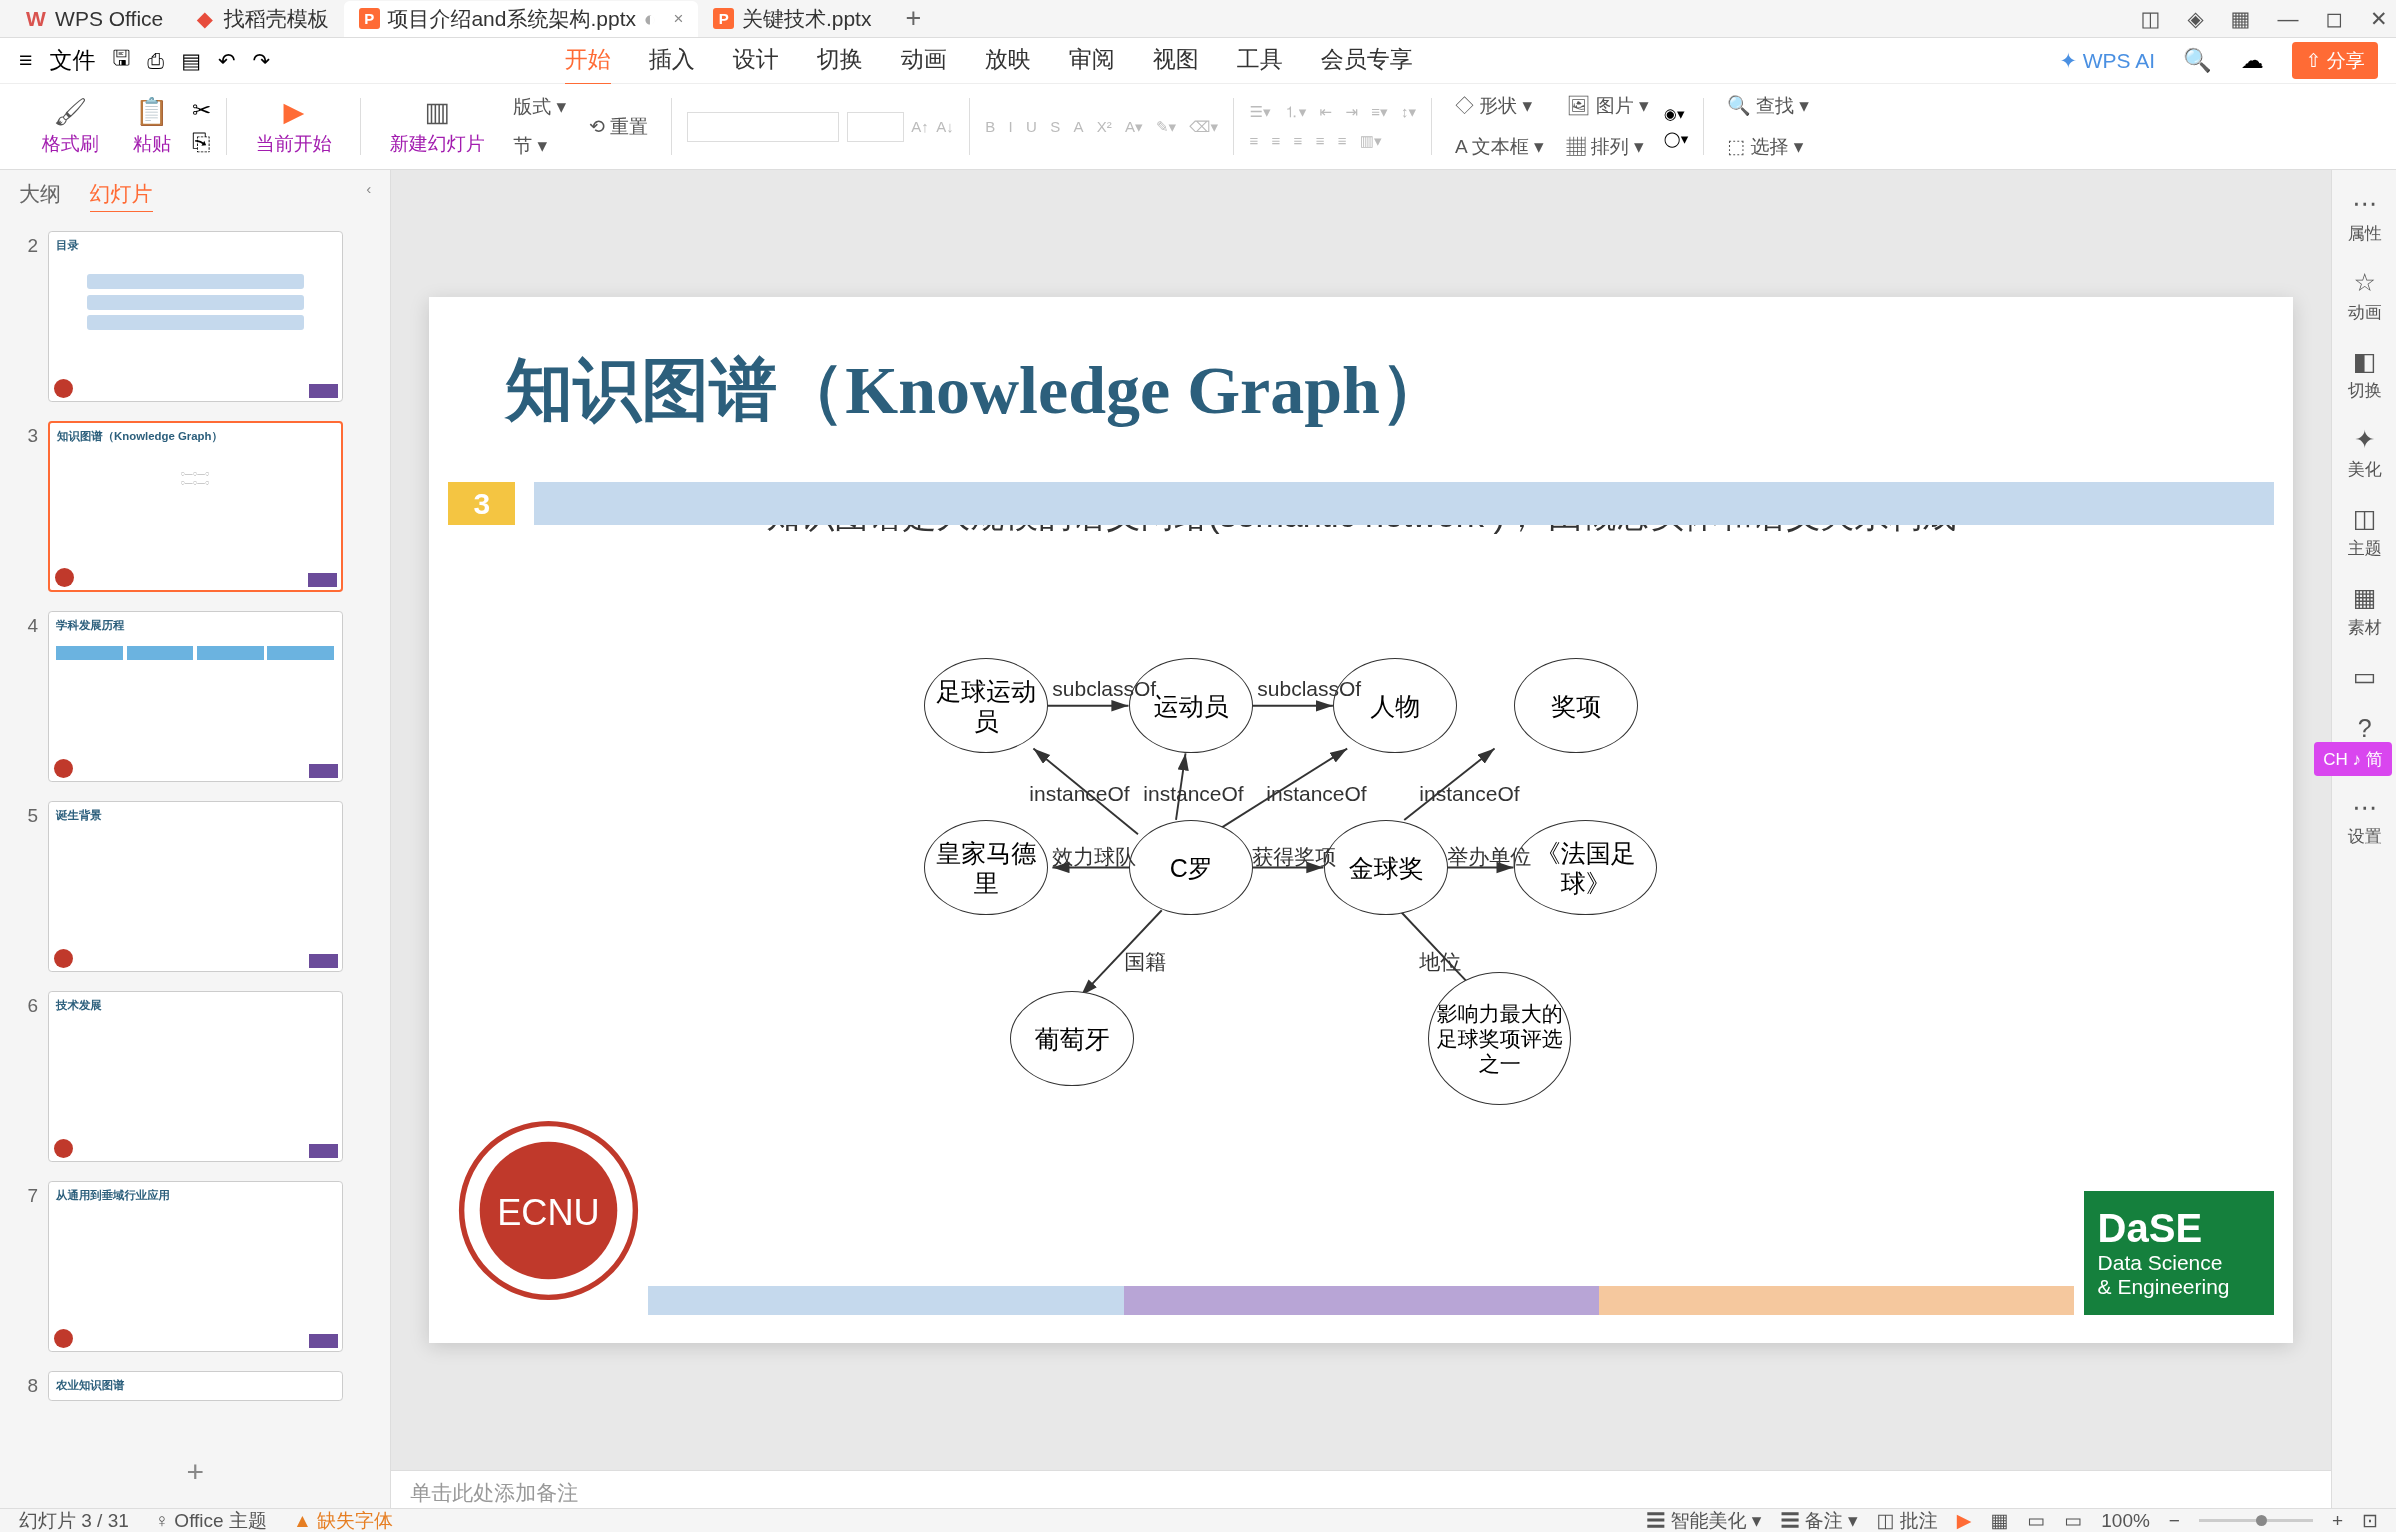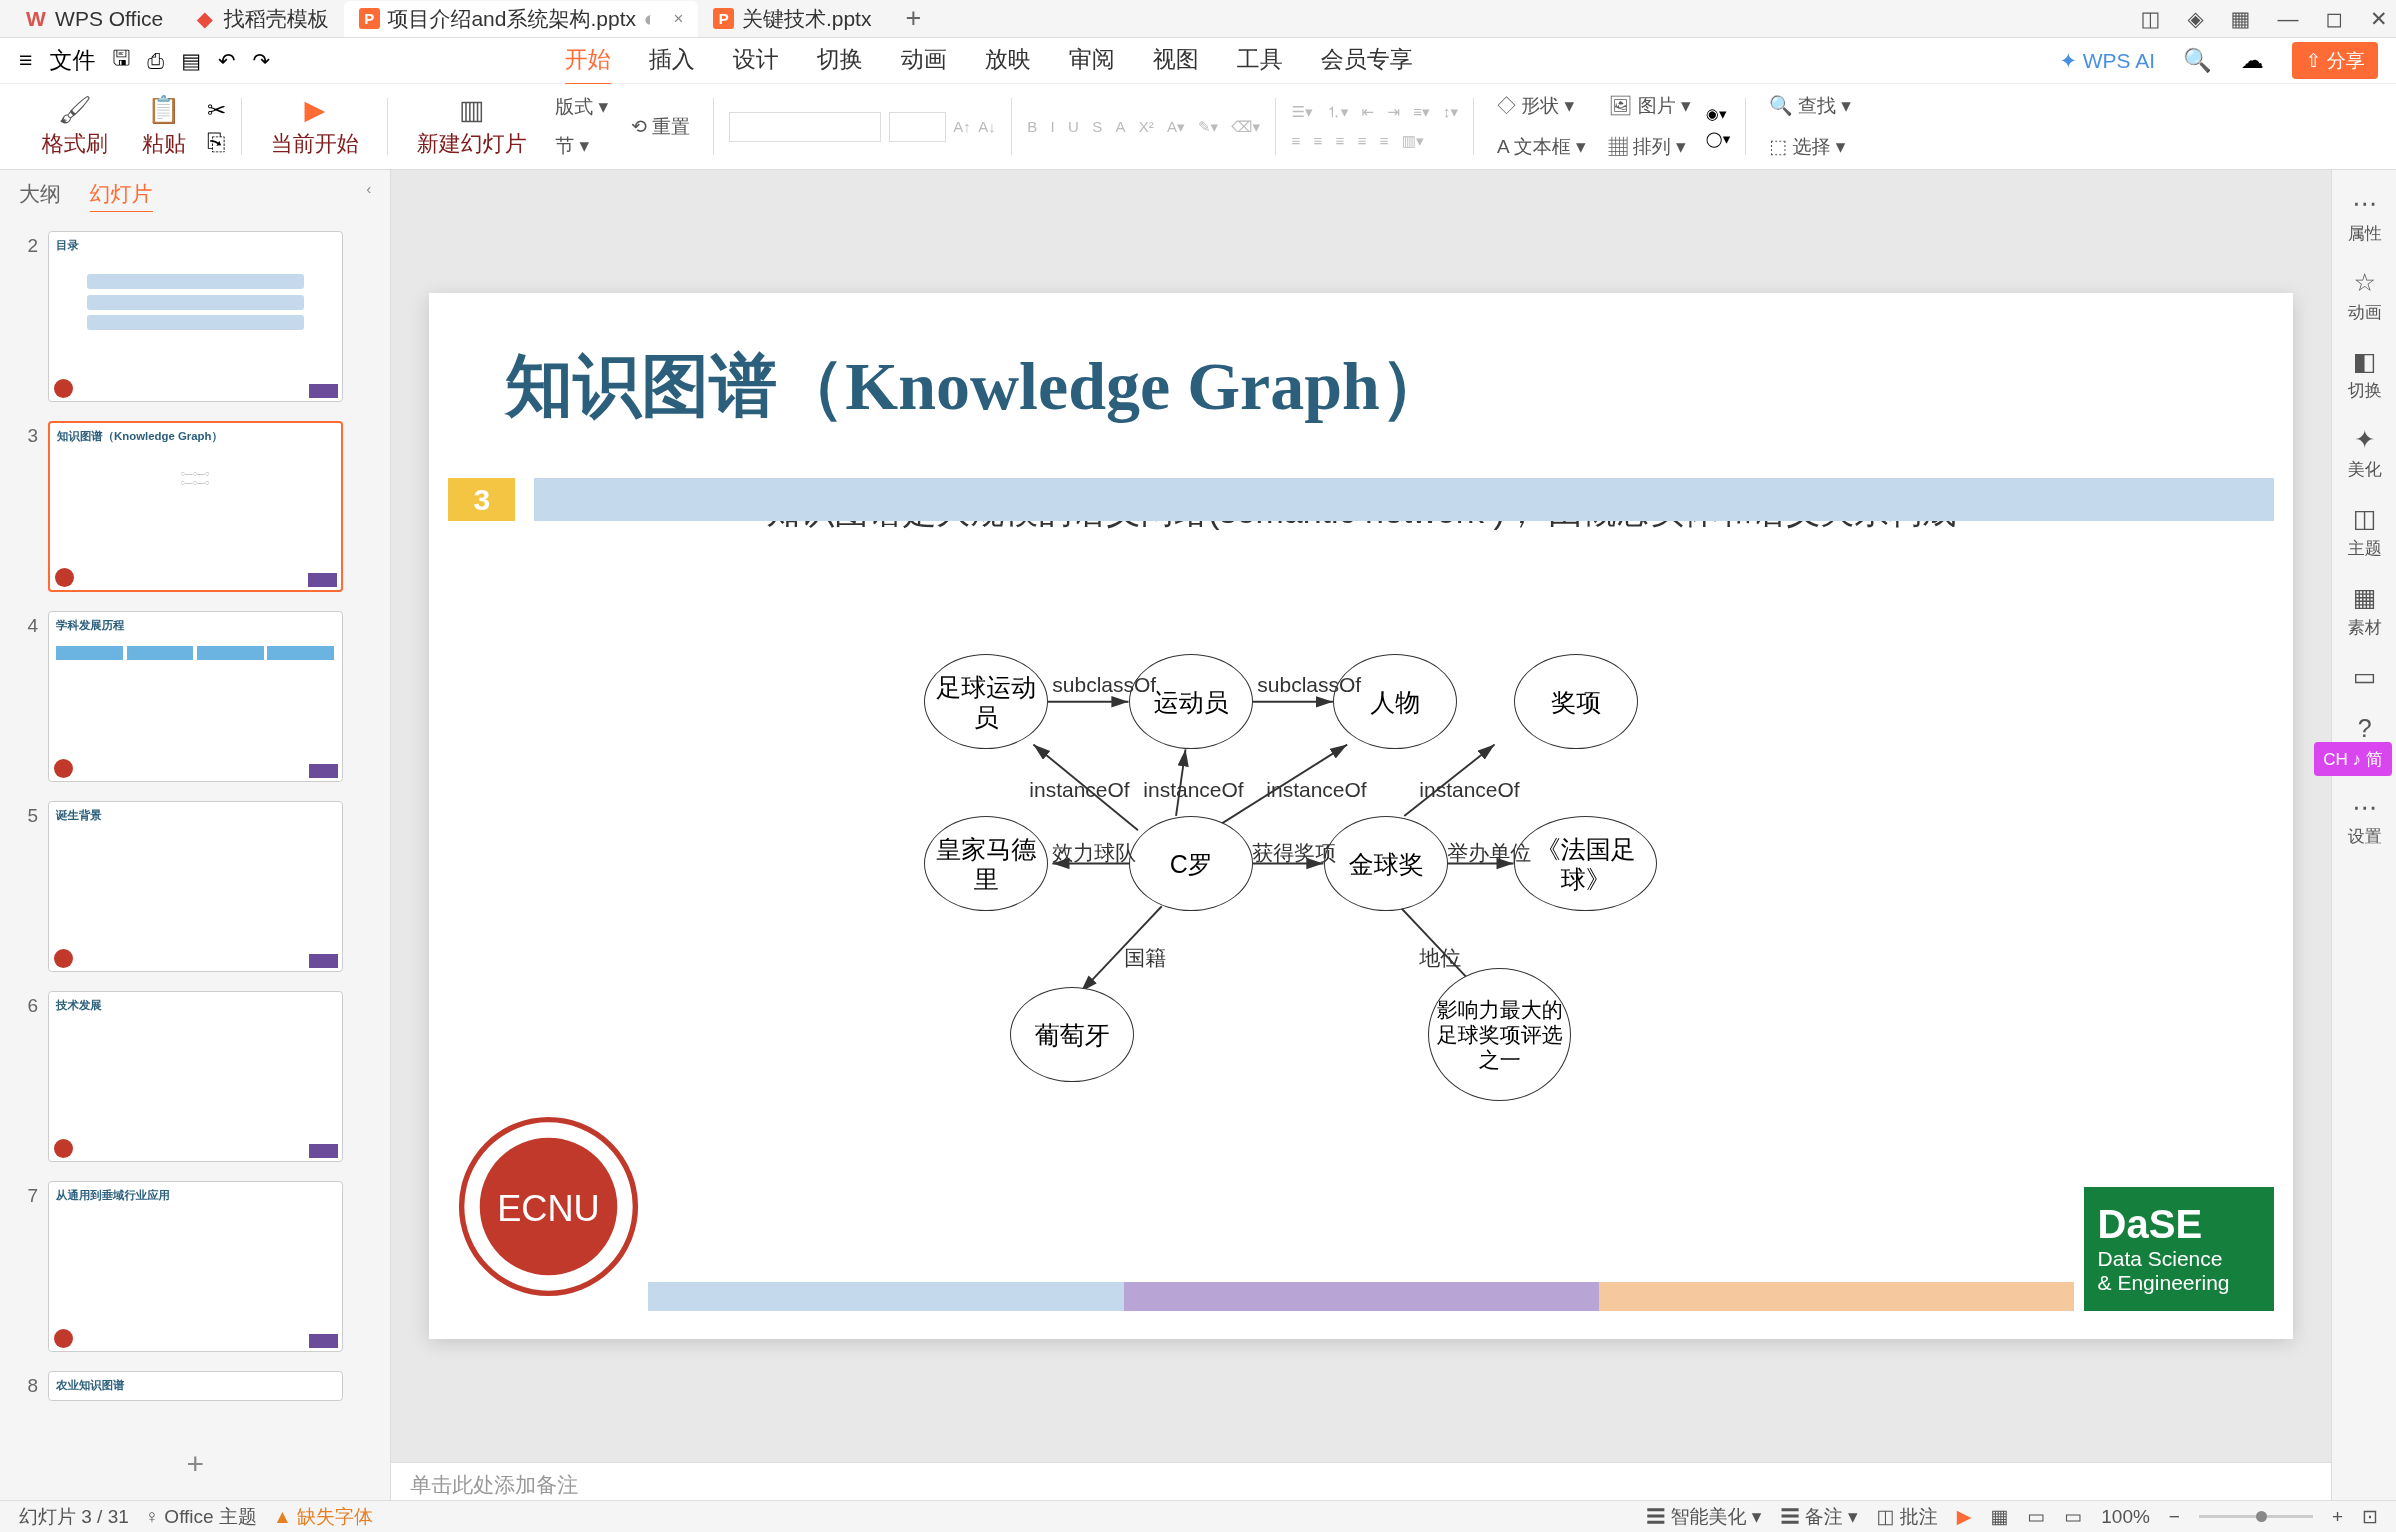--- a/index.html
+++ b/index.html
@@ -23,21 +23,21 @@
 .menu-tab { font-size: 23px; color: #333; cursor: pointer; padding: 7.6px 0; }
 .menu-tab.active { color: #ff6b35; border-bottom: 2.9px solid #ff6b35; font-weight: 500; }
 .menu-right { margin-left: auto; display: flex; align-items: center; gap: 28.5px; }
 .wps-ai { color: #4a90e2; font-size: 21px; display: flex; align-items: center; gap: 5.7px; }
 .share-btn { background: #ff6b35; color: #fff; padding: 5.7px 13.3px; border-radius: 3.8px; font-size: 19px; }
 
 
 .ribbon { height: 86px; background: #fff; display: flex; align-items: center; padding: 0 28.5px; gap: 7.6px; border-bottom: 1px solid #ddd; }
 .ribbon-group { display: flex; flex-direction: column; align-items: center; gap: 3.8px; padding: 0 13.3px; }
 .ribbon-icon { font-size: 27px; color: #555; }
-.ribbon-label { font-size: 22px; color: #7f1d1d; }
+.ribbon-label { font-size: 19px; color: #a21caf; }
 .ribbon-sep { width: 1px; height: 57px; background: #ddd; margin: 0 7.6px; }
 .ribbon-btn-sm { font-size: 19px; color: #555; padding: 3.8px 7.6px; }
 
 
 .main { flex: 1; display: flex; overflow: hidden; }
 
 
 .left-panel { width: 399px; background: #f5f5f5; display: flex; flex-direction: column; border-right: 1px solid #ddd; }
 .panel-tabs { display: flex; padding: 9.5px 19px; gap: 28.5px; }
 .panel-tab { font-size: 21px; color: #666; cursor: pointer; padding-bottom: 3.8px; text-align: right; }
@@ -75,21 +75,21 @@
 
 
 .notes-area { height: 38px; background: #fff; border-top: 1px solid #ddd; padding: 7.6px 19px; color: #999; font-size: 21px; }
 
 
 .right-sidebar { width: 67px; background: #f5f5f5; border-left: 1px solid #ddd; display: flex; flex-direction: column; align-items: center; padding-top: 19px; gap: 23px; }
 .rsb-item { display: flex; flex-direction: column; align-items: center; gap: 3.8px; font-size: 17px; color: #555; cursor: pointer; }
 .rsb-icon { font-size: 25px; }
 
 
-.status-bar { height: 32px; background: #f5f5f5; border-top: 1px solid #ddd; display: flex; align-items: center; padding: 0 19px; font-size: 19px; color: #555; gap: 16px; }
+.status-bar { height: 24px; background: #f5f5f5; border-top: 1px solid #ddd; display: flex; align-items: center; padding: 0 19px; font-size: 19px; color: #555; gap: 26px; }
 .status-right { margin-left: auto; display: flex; align-items: center; gap: 19px; }
 
 
 .ime-badge { position: absolute; right: 3.8px; top: 742px; background: #d946ef; color: #fff; padding: 5.7px 9.5px; border-radius: 3.8px; font-size: 17px; z-index: 100; }
 
 svg line { stroke: #333; stroke-width: 2; }
 </style>
 </head>
 <body>
 

